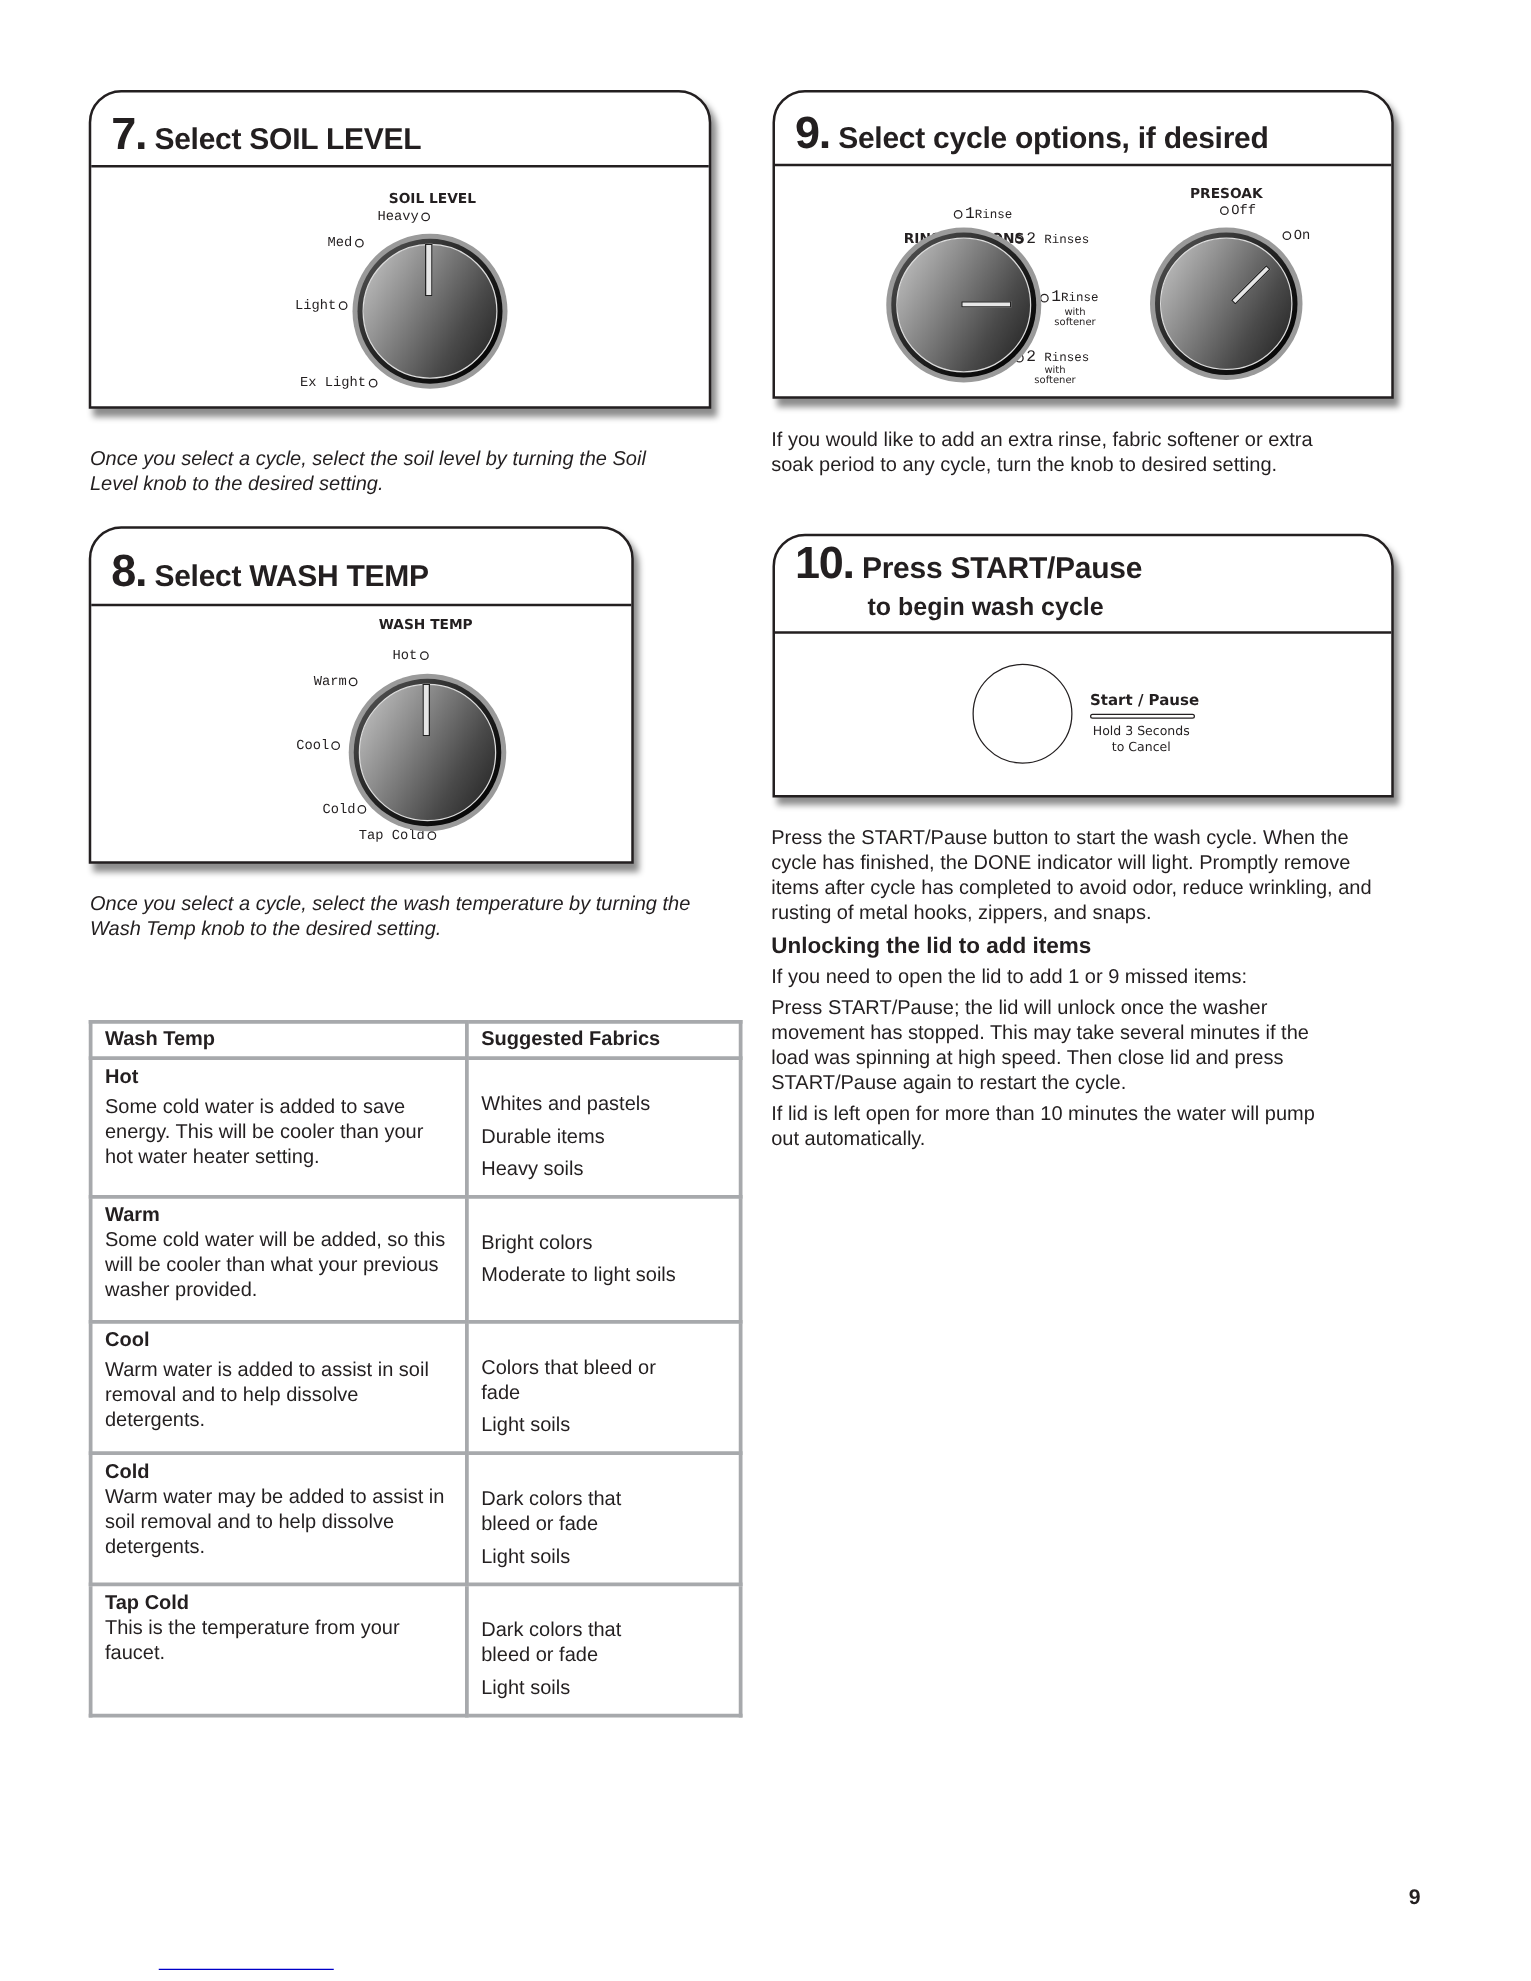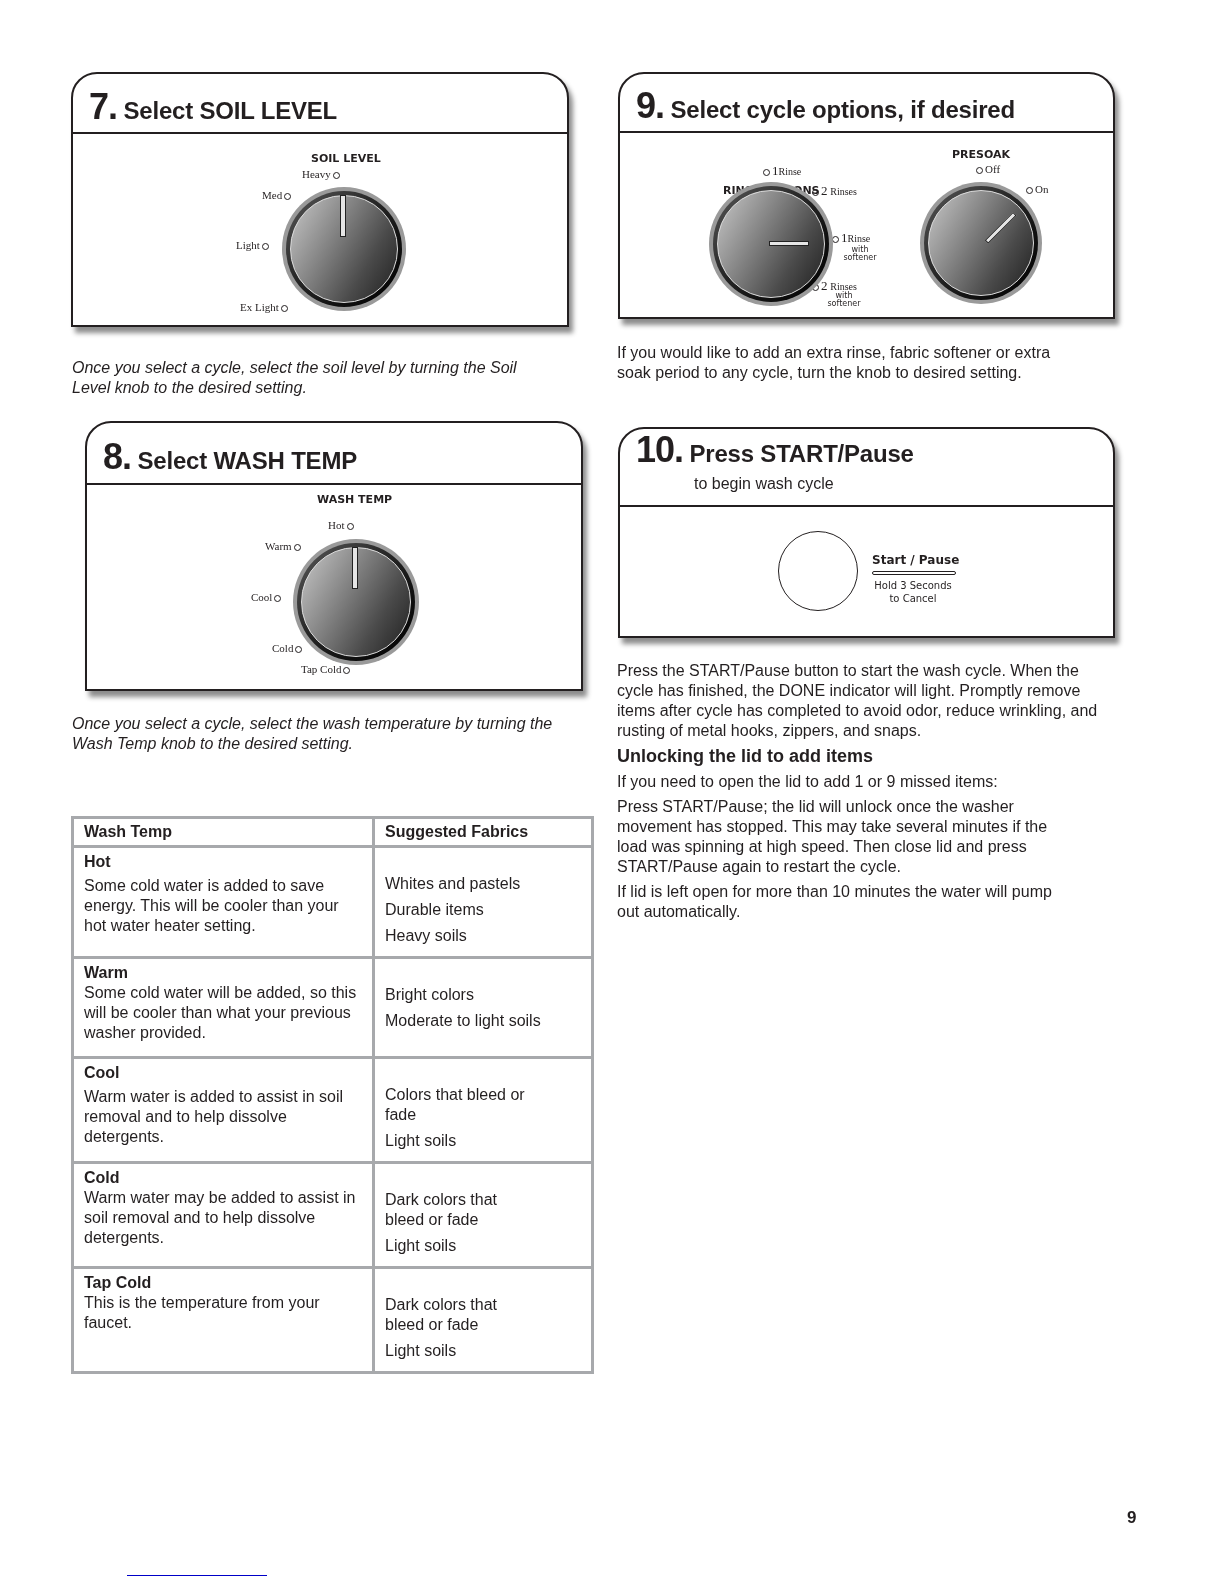--- a/index.html
+++ b/index.html
@@ -18,41 +18,41 @@
     .panel-head {
       position: absolute; left: 0; right: 0; top: 0;
       border-bottom: 2px solid #231f20; box-sizing: border-box;
     }
     .step-title {
       position: absolute; left: 16px; white-space: nowrap;
       font-weight: bold; font-size: 24px; letter-spacing: -0.2px;
     }
     .step-num { font-size: 36px; letter-spacing: -1px; }
     .step-title2 {
-      position: absolute; white-space: nowrap; font-weight: normal; font-size: 16px;
+      position: absolute; white-space: nowrap; font-weight: bold; font-size: 20px;
     }
 
     
     .knob {
       position: absolute; border-radius: 50%;
       background: #9a9a9a;
       box-sizing: border-box;
     }
     .knob-ring {
       position: absolute; border-radius: 50%; left: 4px; top: 4px; right: 4px; bottom: 4px;
       background: linear-gradient(135deg, #5a5a5a 0%, #2a2a2a 40%, #111 70%, #000 100%);
     }
     .knob-face {
       position: absolute; border-radius: 50%; left: 8px; top: 8px; right: 8px; bottom: 8px;
       background: linear-gradient(120deg, #c9c9c9 0%, #8a8a8a 35%, #4a4a4a 70%, #1e1e1e 100%);
       border: 1.5px solid #dcdcdc; box-sizing: border-box;
     }
     .pointer { position: absolute; background: #e6e6e6; border: 1px solid #222; box-sizing: border-box; }
 
-    .klabel { position: absolute; font-size: 11px; white-space: nowrap; color: #231f20; font-family: Liberation Serif, serif; }
+    .klabel { position: absolute; font-size: 11px; white-space: nowrap; color: #231f20; font-family: Liberation Mono, monospace; }
     .klabel-title { position: absolute; font-size: 11px; font-weight: bold; white-space: nowrap; font-family: "DejaVu Sans", sans-serif; }
     .dot { display: inline-block; width: 5px; height: 5px; border: 1.6px solid #231f20; border-radius: 50%; vertical-align: middle; margin: 0 2px; }
     .small-lbl { position: absolute; font-size: 8px; text-align: center; font-family: "DejaVu Sans", sans-serif; line-height: 8px; }
 
     .body-text { position: absolute; font-size: 16px; line-height: 20px; color: #231f20; }
     .body-text p { margin: 0 0 5px 0; }
     .sub-head { font-weight: bold; font-size: 18px; margin: 2px 0 6px 0; }
 
     
     table.temp {
@@ -86,21 +86,21 @@
   <div class="klabel" style="left:163px; top:165px;"><span>Light</span><span class="dot"></span></div>
   <div class="klabel" style="left:167px; top:227px;"><span>Ex Light</span><span class="dot"></span></div>
   <div class="knob" style="left:209px; top:113px; width:124px; height:124px;">
     <div class="knob-ring"></div>
     <div class="knob-face"></div>
     <div class="pointer" style="left:58px; top:8px; width:6px; height:42px;"></div>
   </div>
 </div>
 <div class="body-text" style="left:72px; top:358px; width:480px;font-style:italic;">Once you select a cycle, select the soil level by turning the Soil Level knob to the desired setting.</div>
 
-<div class="panel" style="left:85px; top:421px; width:498px; height:270px;">
+<div class="panel" style="left:71px; top:421px; width:436px; height:270px;">
   <div class="panel-head" style="height:62px;">
     <div class="step-title" style="top:13px;">
       <span class="step-num">8.</span>
       <span>Select WASH TEMP</span>
     </div>
   </div>
   <div class="klabel-title" style="left:230px; top:70px;">WASH TEMP</div>
   <div class="klabel" style="left:241px; top:96px;"><span>Hot</span><span class="dot"></span></div>
   <div class="klabel" style="left:178px; top:117px;"><span>Warm</span><span class="dot"></span></div>
   <div class="klabel" style="left:164px; top:168px;"><span>Cool</span><span class="dot"></span></div>

